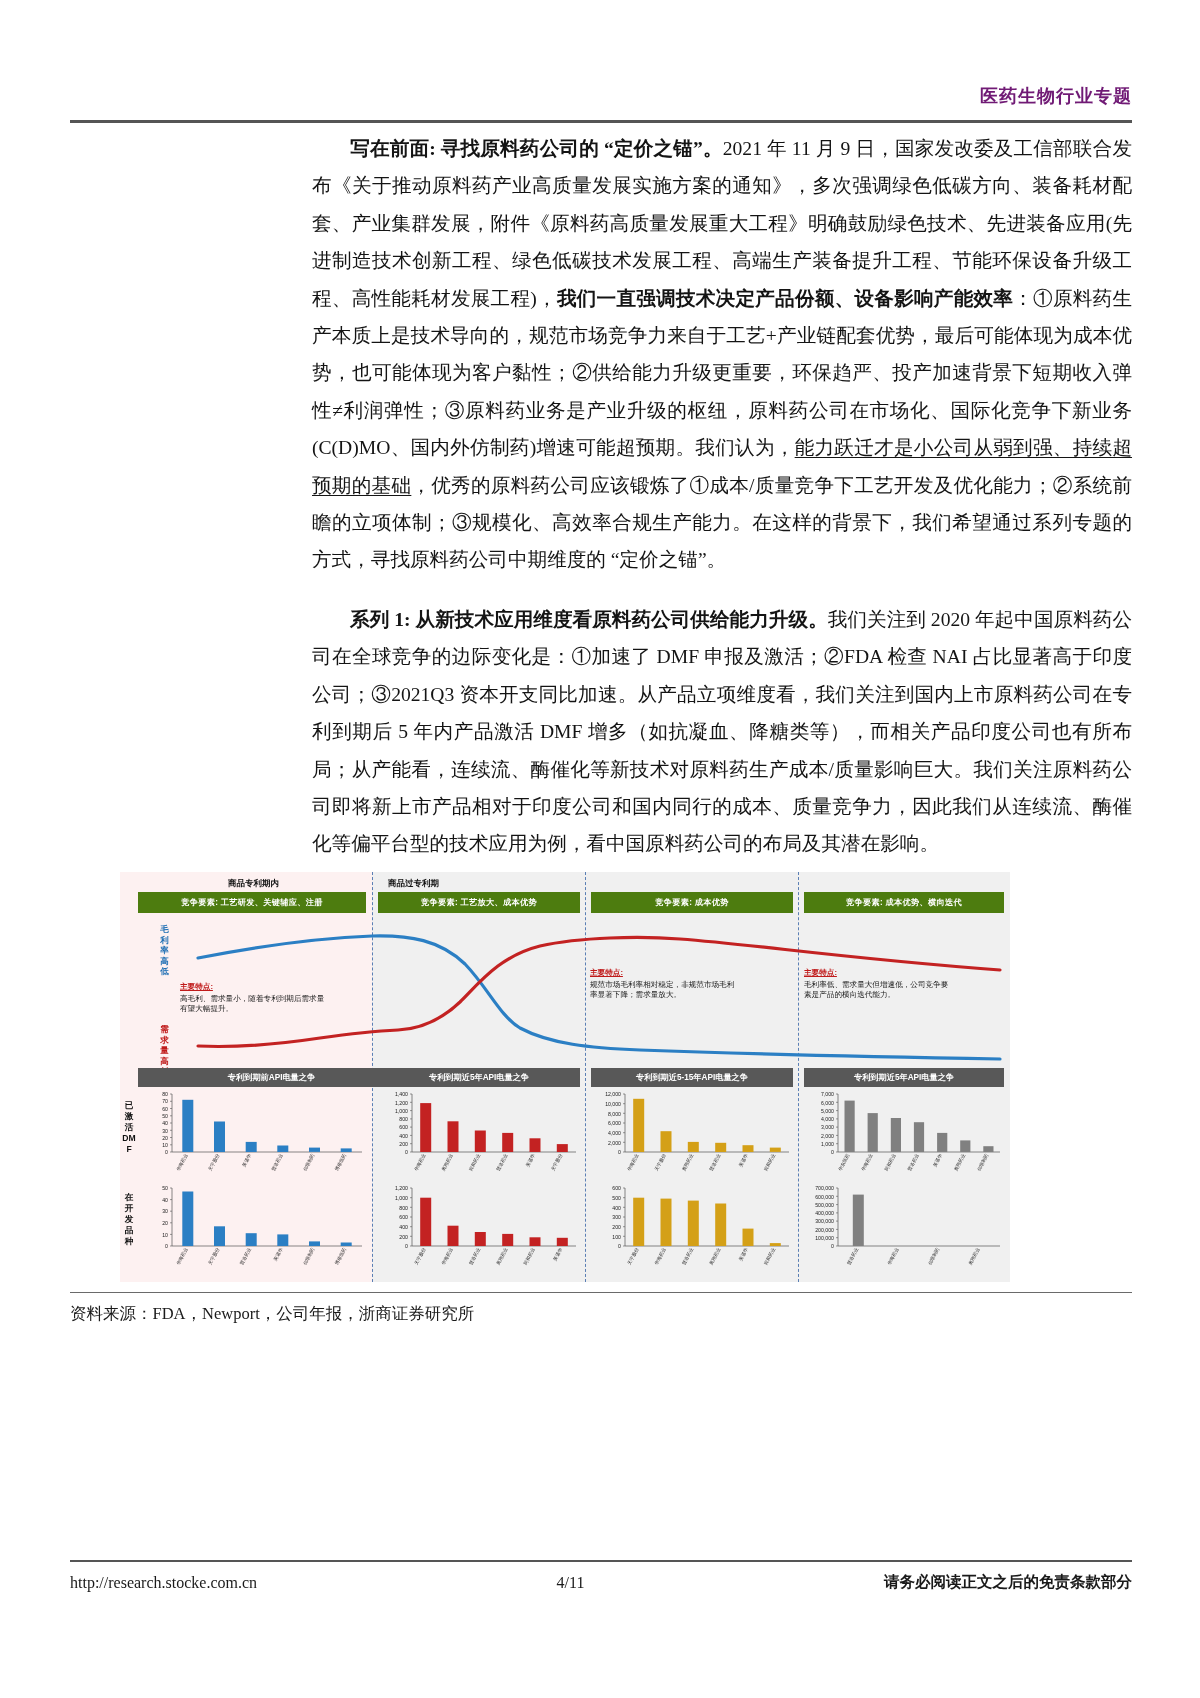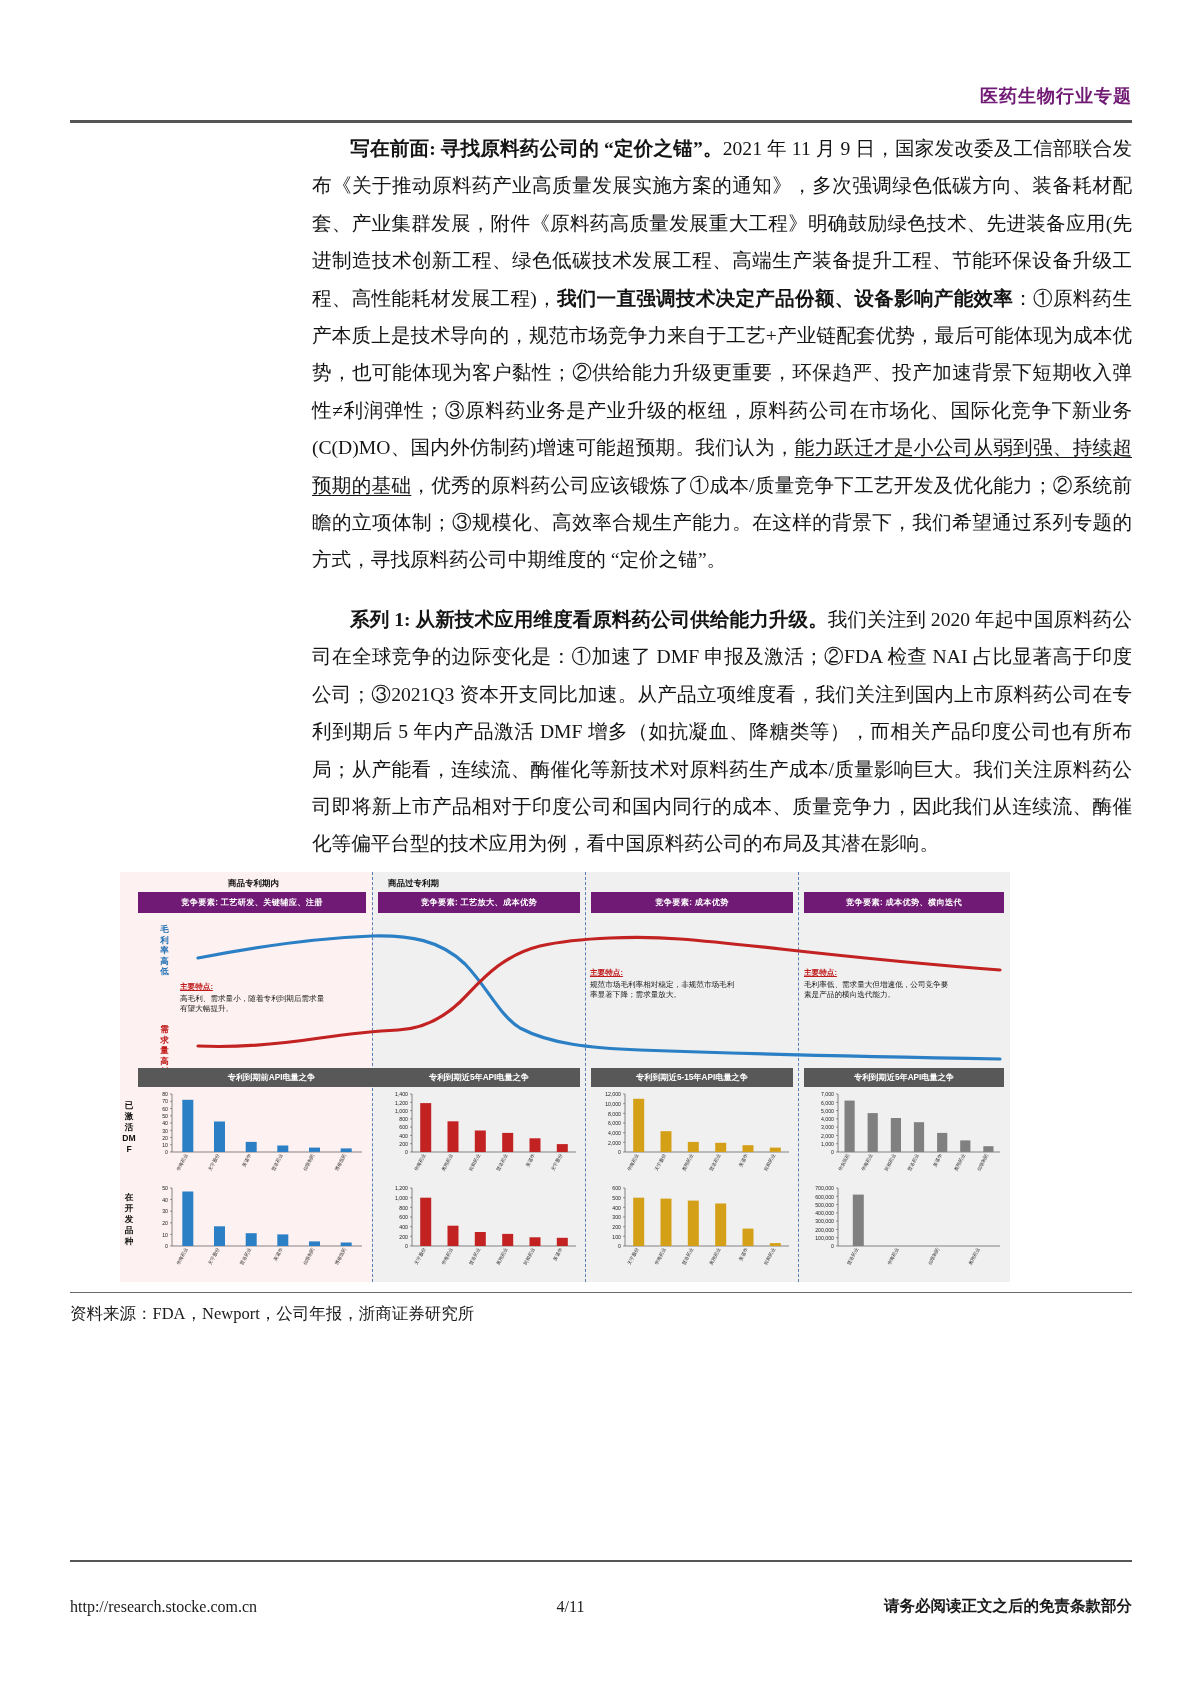--- a/index.html
+++ b/index.html
@@ -93,21 +93,21 @@
 
   .phase-label{
     position:absolute;top:6px;
     font-family:"Liberation Sans",sans-serif;font-weight:bold;font-size:8.5px;color:#111;
     white-space:nowrap;
   }
   .phase-label.p1{left:108px;}
   .phase-label.p2{left:268px;}
 
   .gbanner{
-    position:absolute;top:20px;height:21px;background:#701a75;
+    position:absolute;top:20px;height:21px;background:#4d7c0f;
     display:flex;align-items:center;justify-content:center;
     font-family:"Liberation Sans",sans-serif;font-weight:bold;font-size:8.2px;
     color:#ffffff;letter-spacing:.3px;white-space:nowrap;
   }
   .gbanner.g1{left:18px;width:228px;}
   .gbanner.g2{left:258px;width:202px;}
   .gbanner.g3{left:471px;width:202px;}
   .gbanner.g4{left:684px;width:200px;}
 
   .curve-svg{position:absolute;left:0;top:44px;width:890px;height:150px;}
@@ -159,21 +159,21 @@
     position:absolute;left:70px;top:1292px;width:1062px;
   }
   .src .rule{height:1.4px;background:#6a6a6a;margin-bottom:9px;}
   .src p{
     margin:0 0 9px 0;font-family:"Liberation Serif",serif;font-size:16.5px;
     color:#1a1a1a;line-height:24px;
   }
 
   
   .footer-rule{position:absolute;left:70px;top:1560px;width:1062px;height:2.2px;background:#555;}
-  .footer{position:absolute;left:70px;top:1572px;width:1062px;display:flex;align-items:center;margin-top:24px;}
+  .footer{position:absolute;left:70px;top:1572px;width:1062px;display:flex;align-items:center;}
   .f-left{font-family:"Liberation Serif",serif;font-size:16px;color:#1a1a1a;flex:0 0 auto;}
   .f-center{flex:1 1 auto;text-align:center;font-family:"Liberation Serif",serif;font-size:16px;color:#1a1a1a;}
   .f-right{font-family:"Liberation Sans",sans-serif;font-weight:bold;font-size:15.5px;color:#1a1a1a;flex:0 0 auto;}
 </style>
 </head>
 <body>
 
 <div class="page">
 
   <div class="header">

